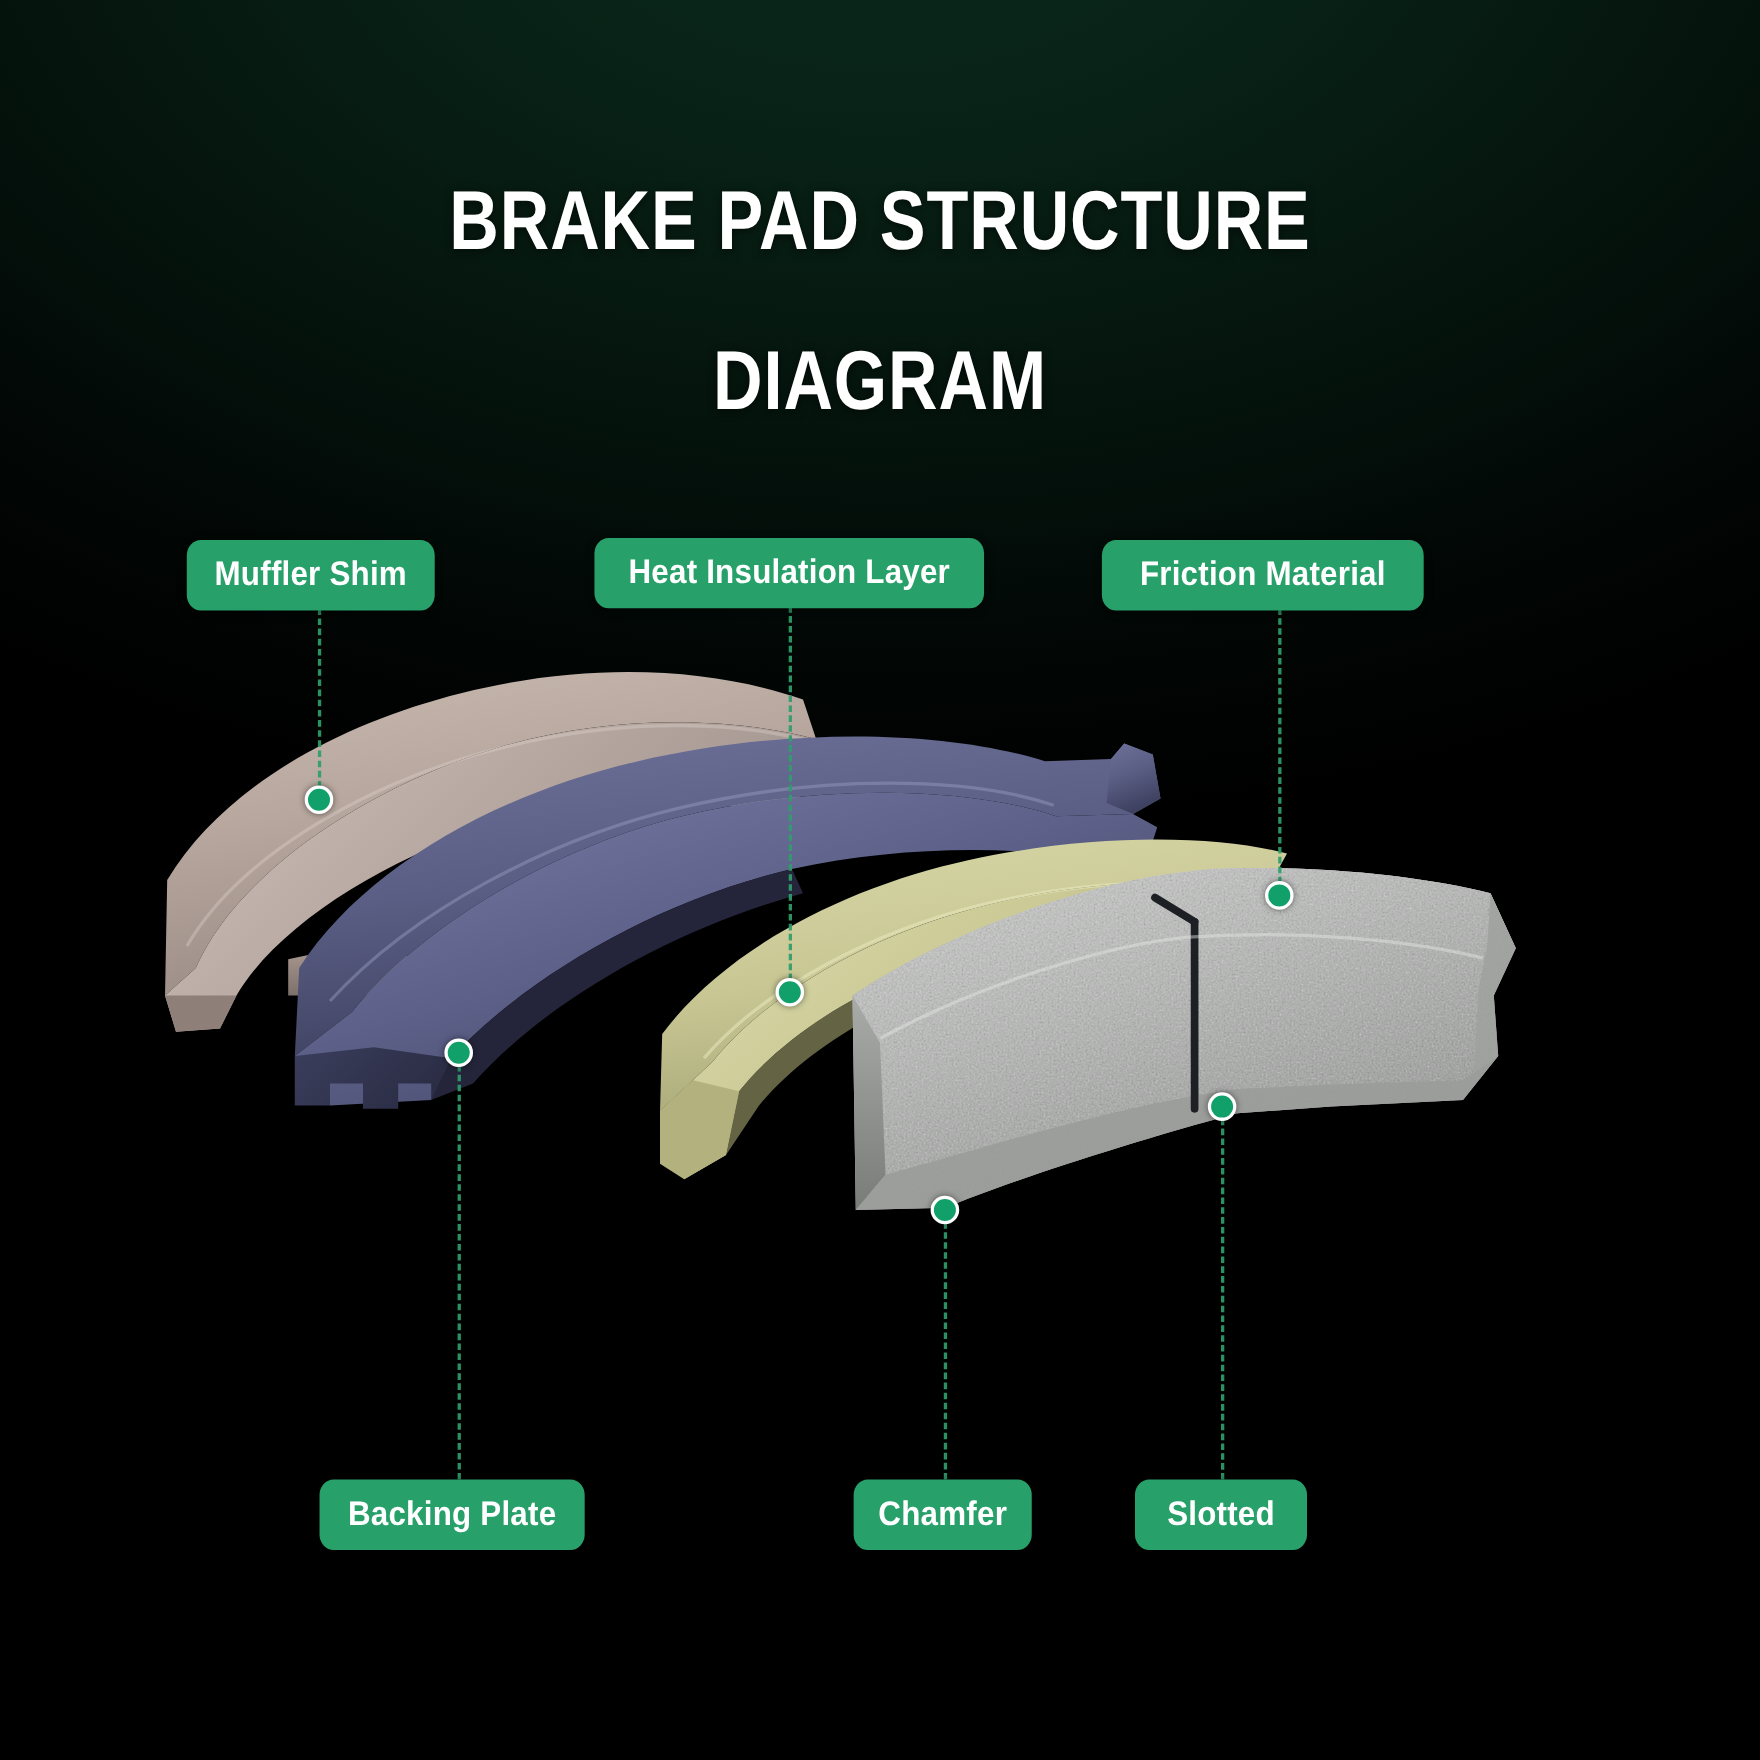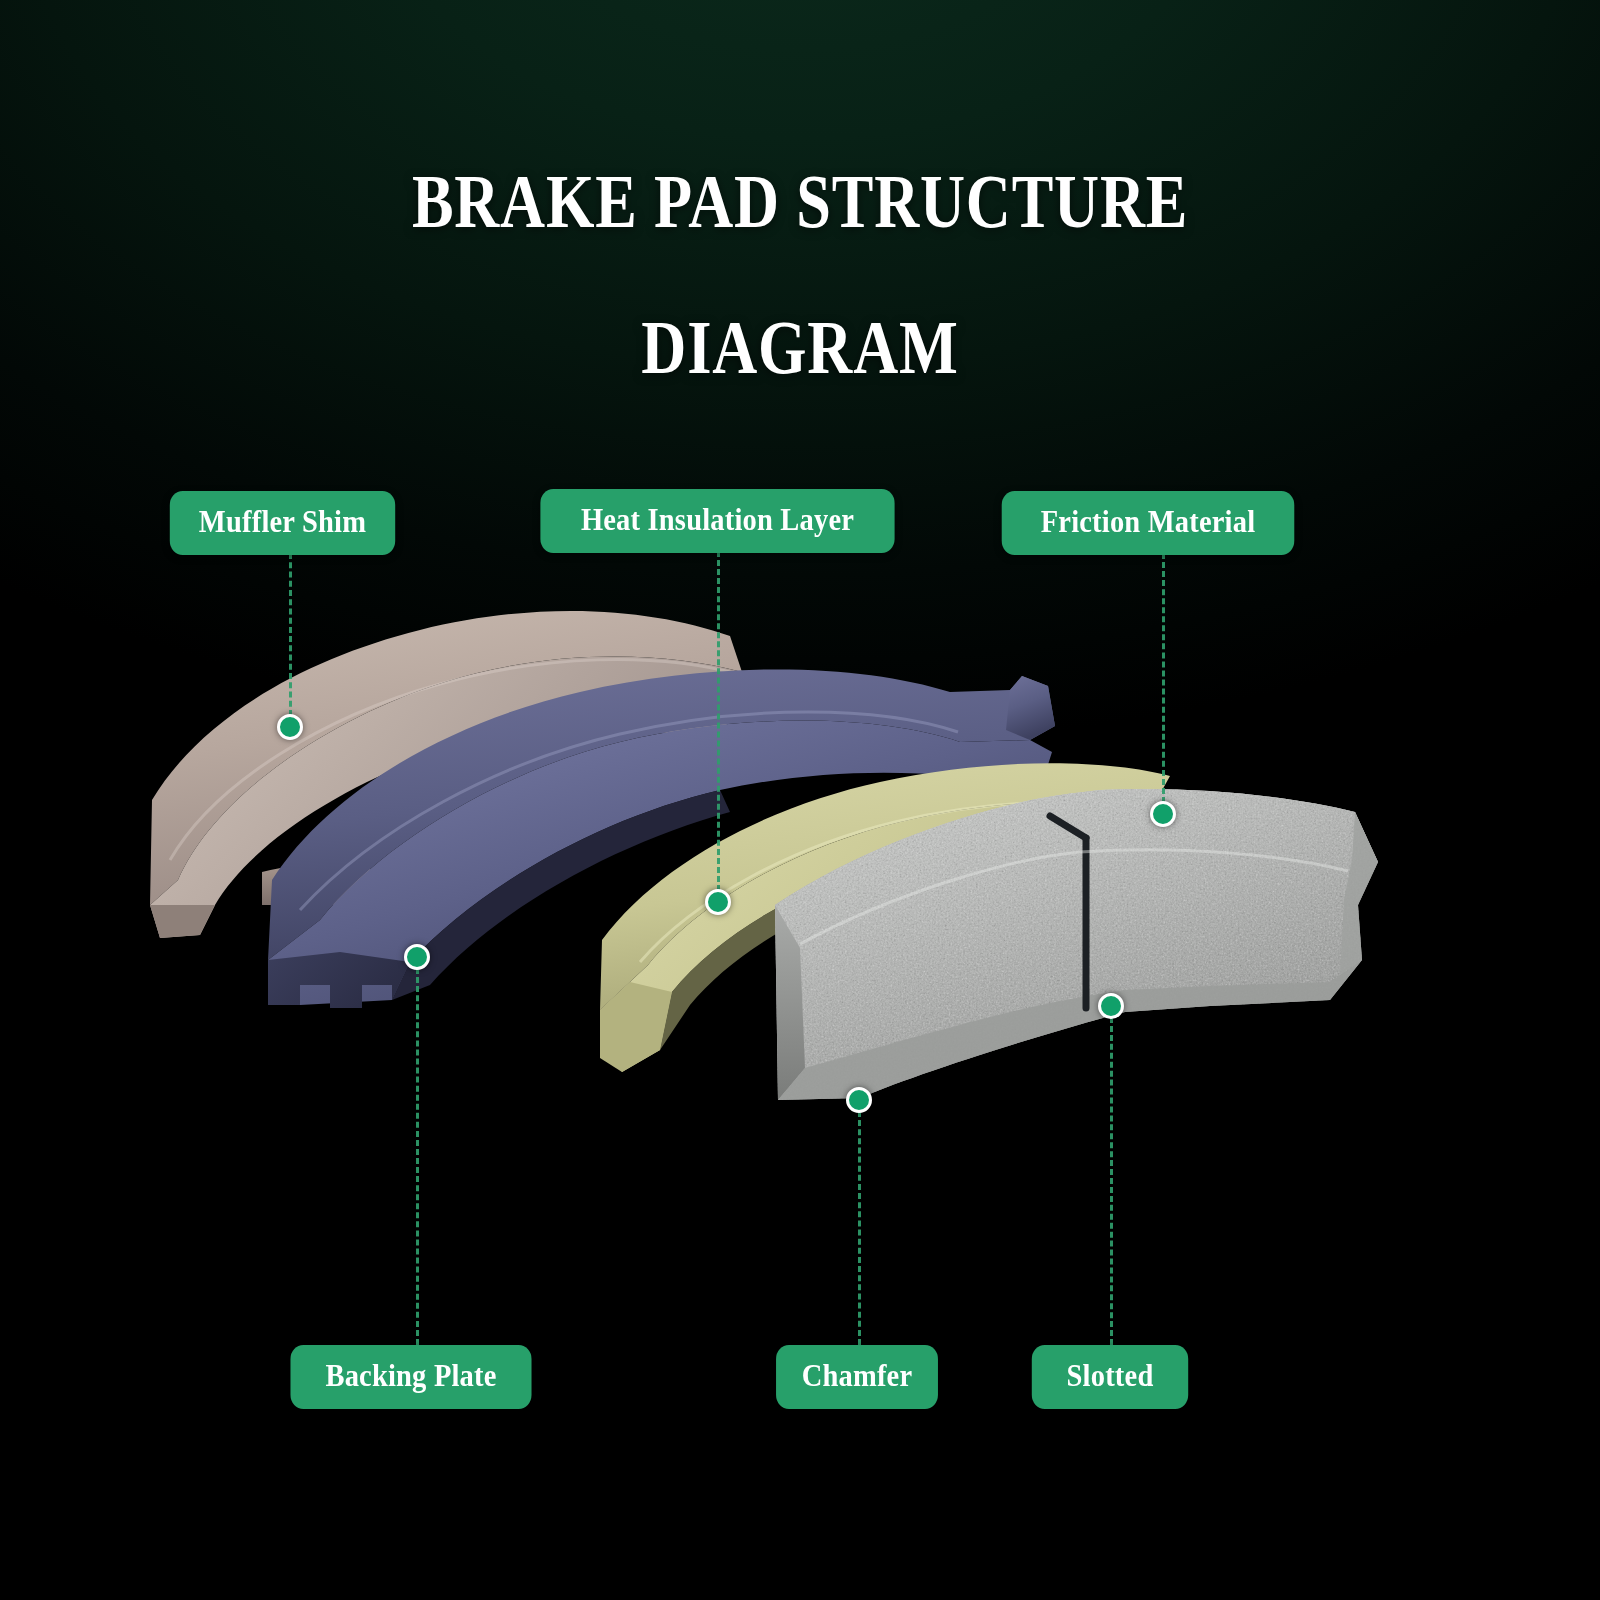--- a/index.html
+++ b/index.html
@@ -8,21 +8,20 @@
     width:1600px;height:1600px;overflow:hidden;
     font-family:"Liberation Sans", sans-serif;
     background:#000;
   }
   #stage{
     position:relative;width:1600px;height:1600px;
     background:
       radial-gradient(ellipse 1500px 950px at 50% -8%, #0b2a1c 0%, #082116 28%, #05150e 52%, #020806 74%, #000000 92%),
       #000;
     overflow:hidden;
-    font-family:Liberation Serif, serif;
   }
 
   
   #title{
     position:absolute;left:0;right:0;top:92px;
     text-align:center;
     color:#ffffff;
     font-weight:700;
     font-size:76px;
     line-height:0.96;

